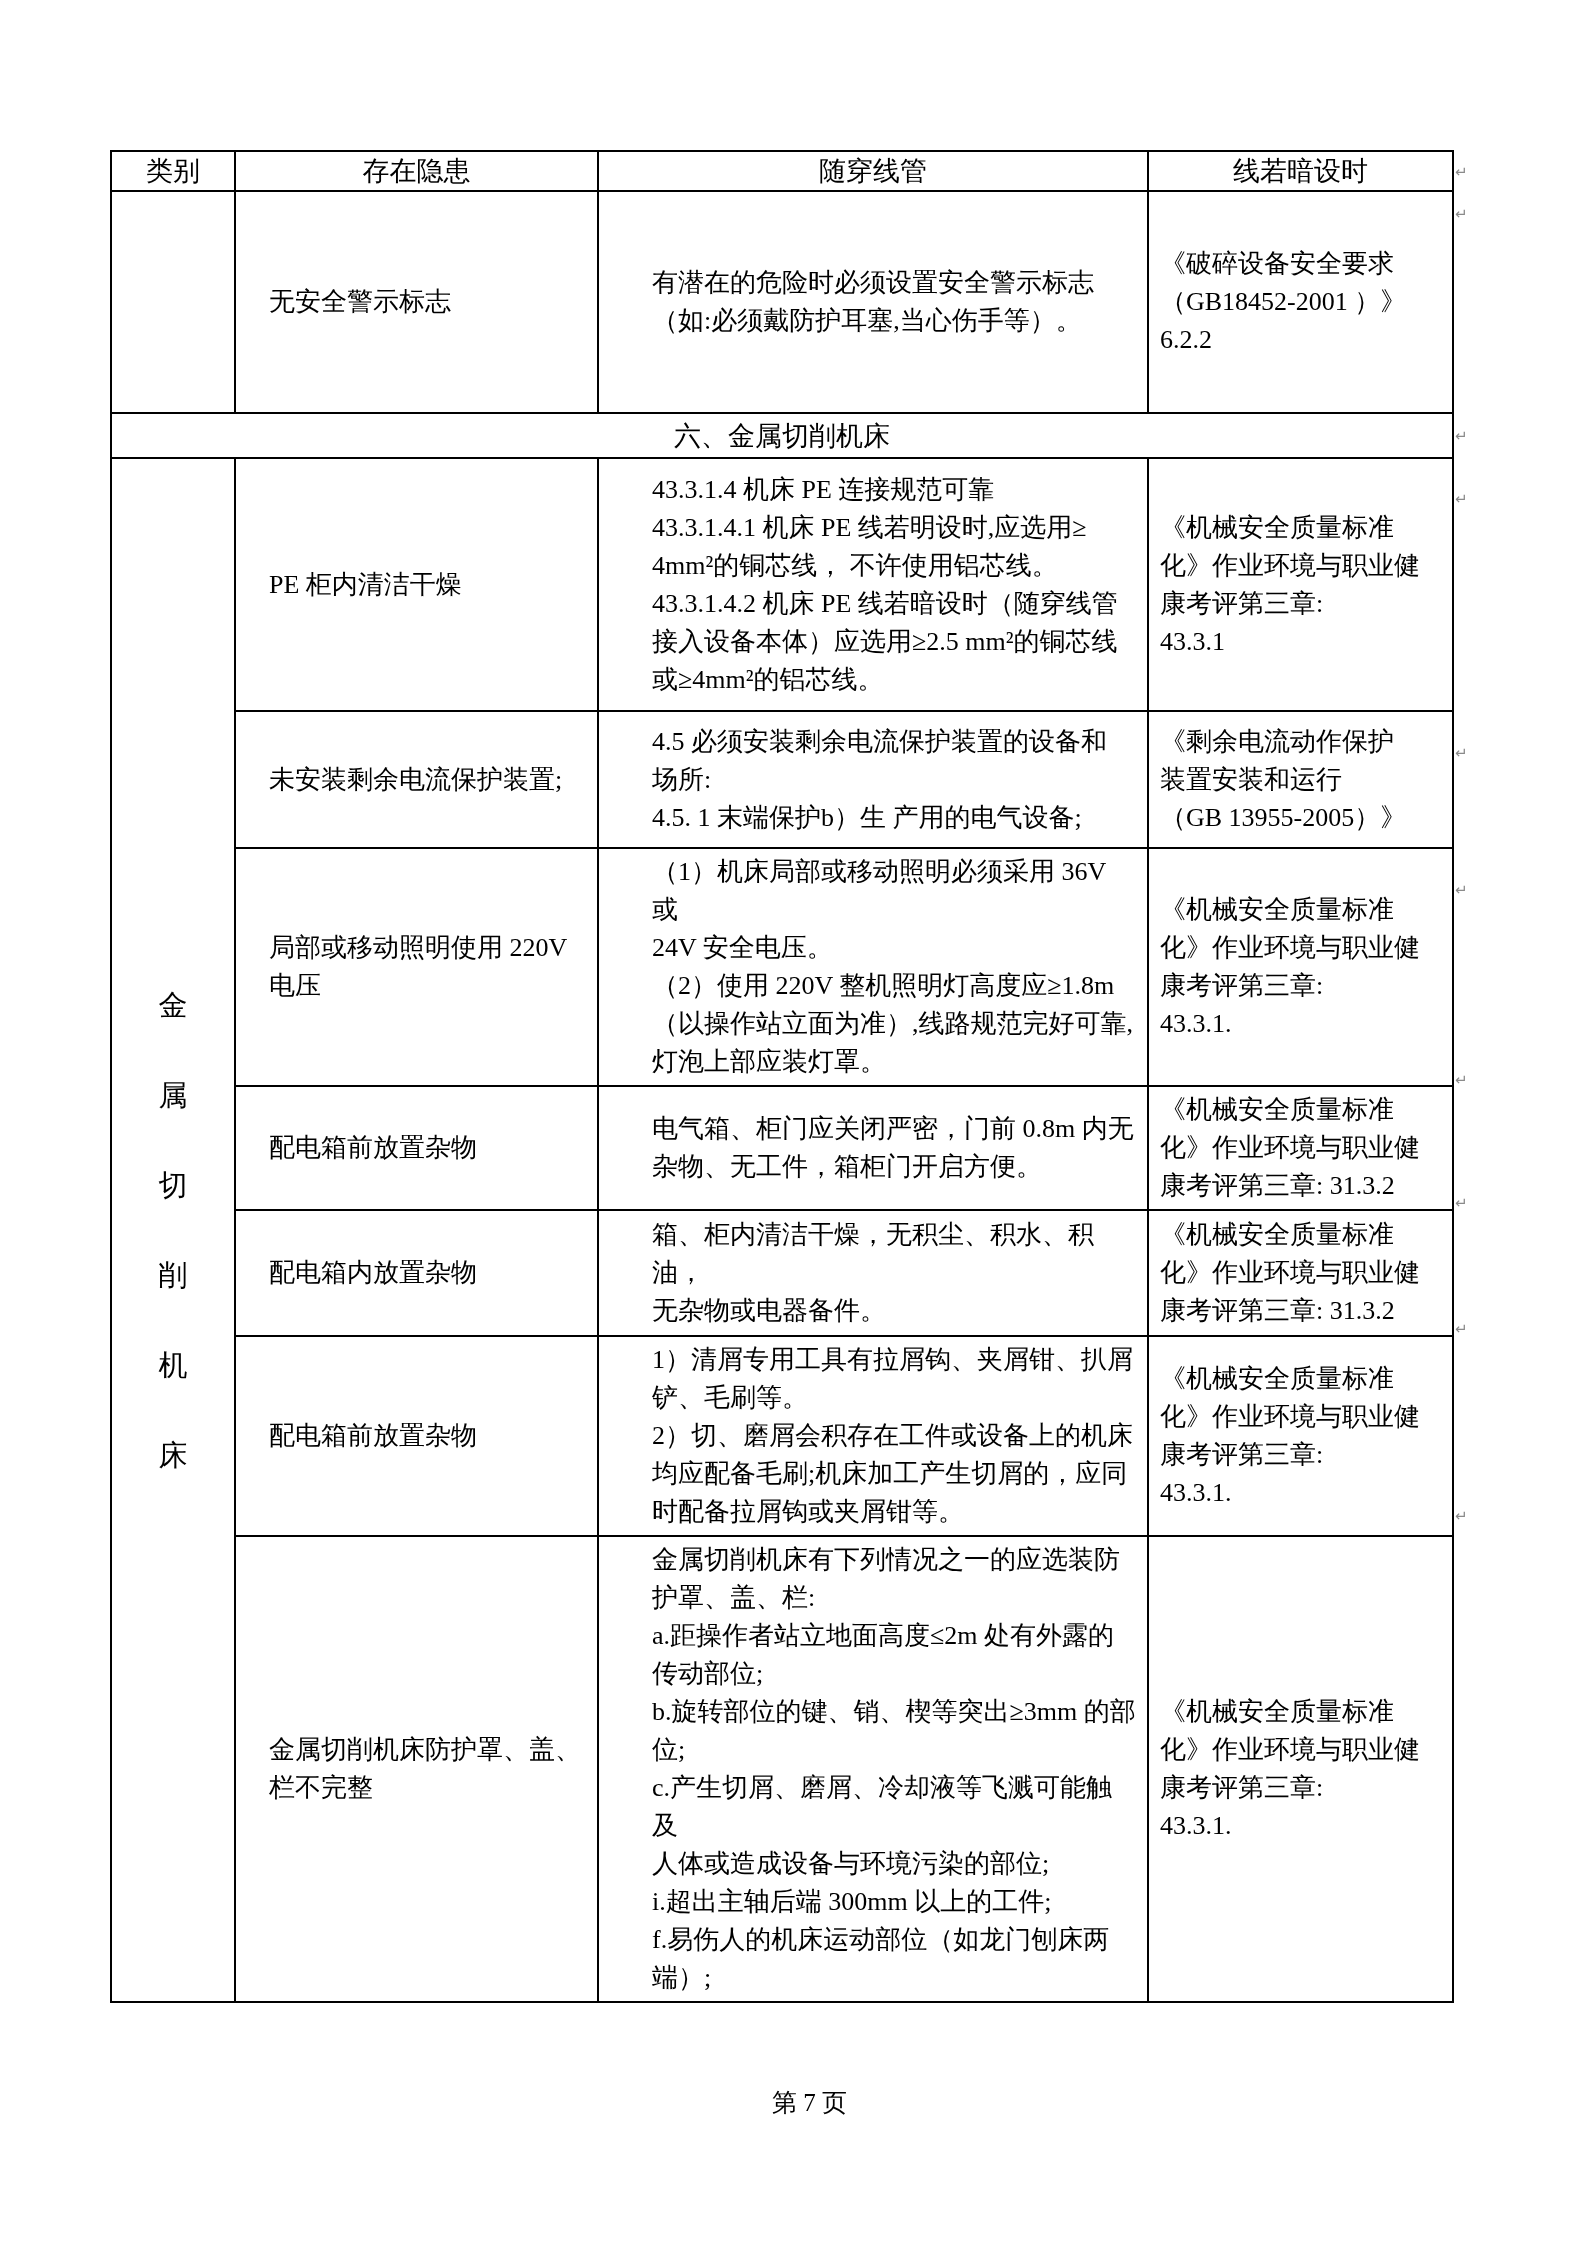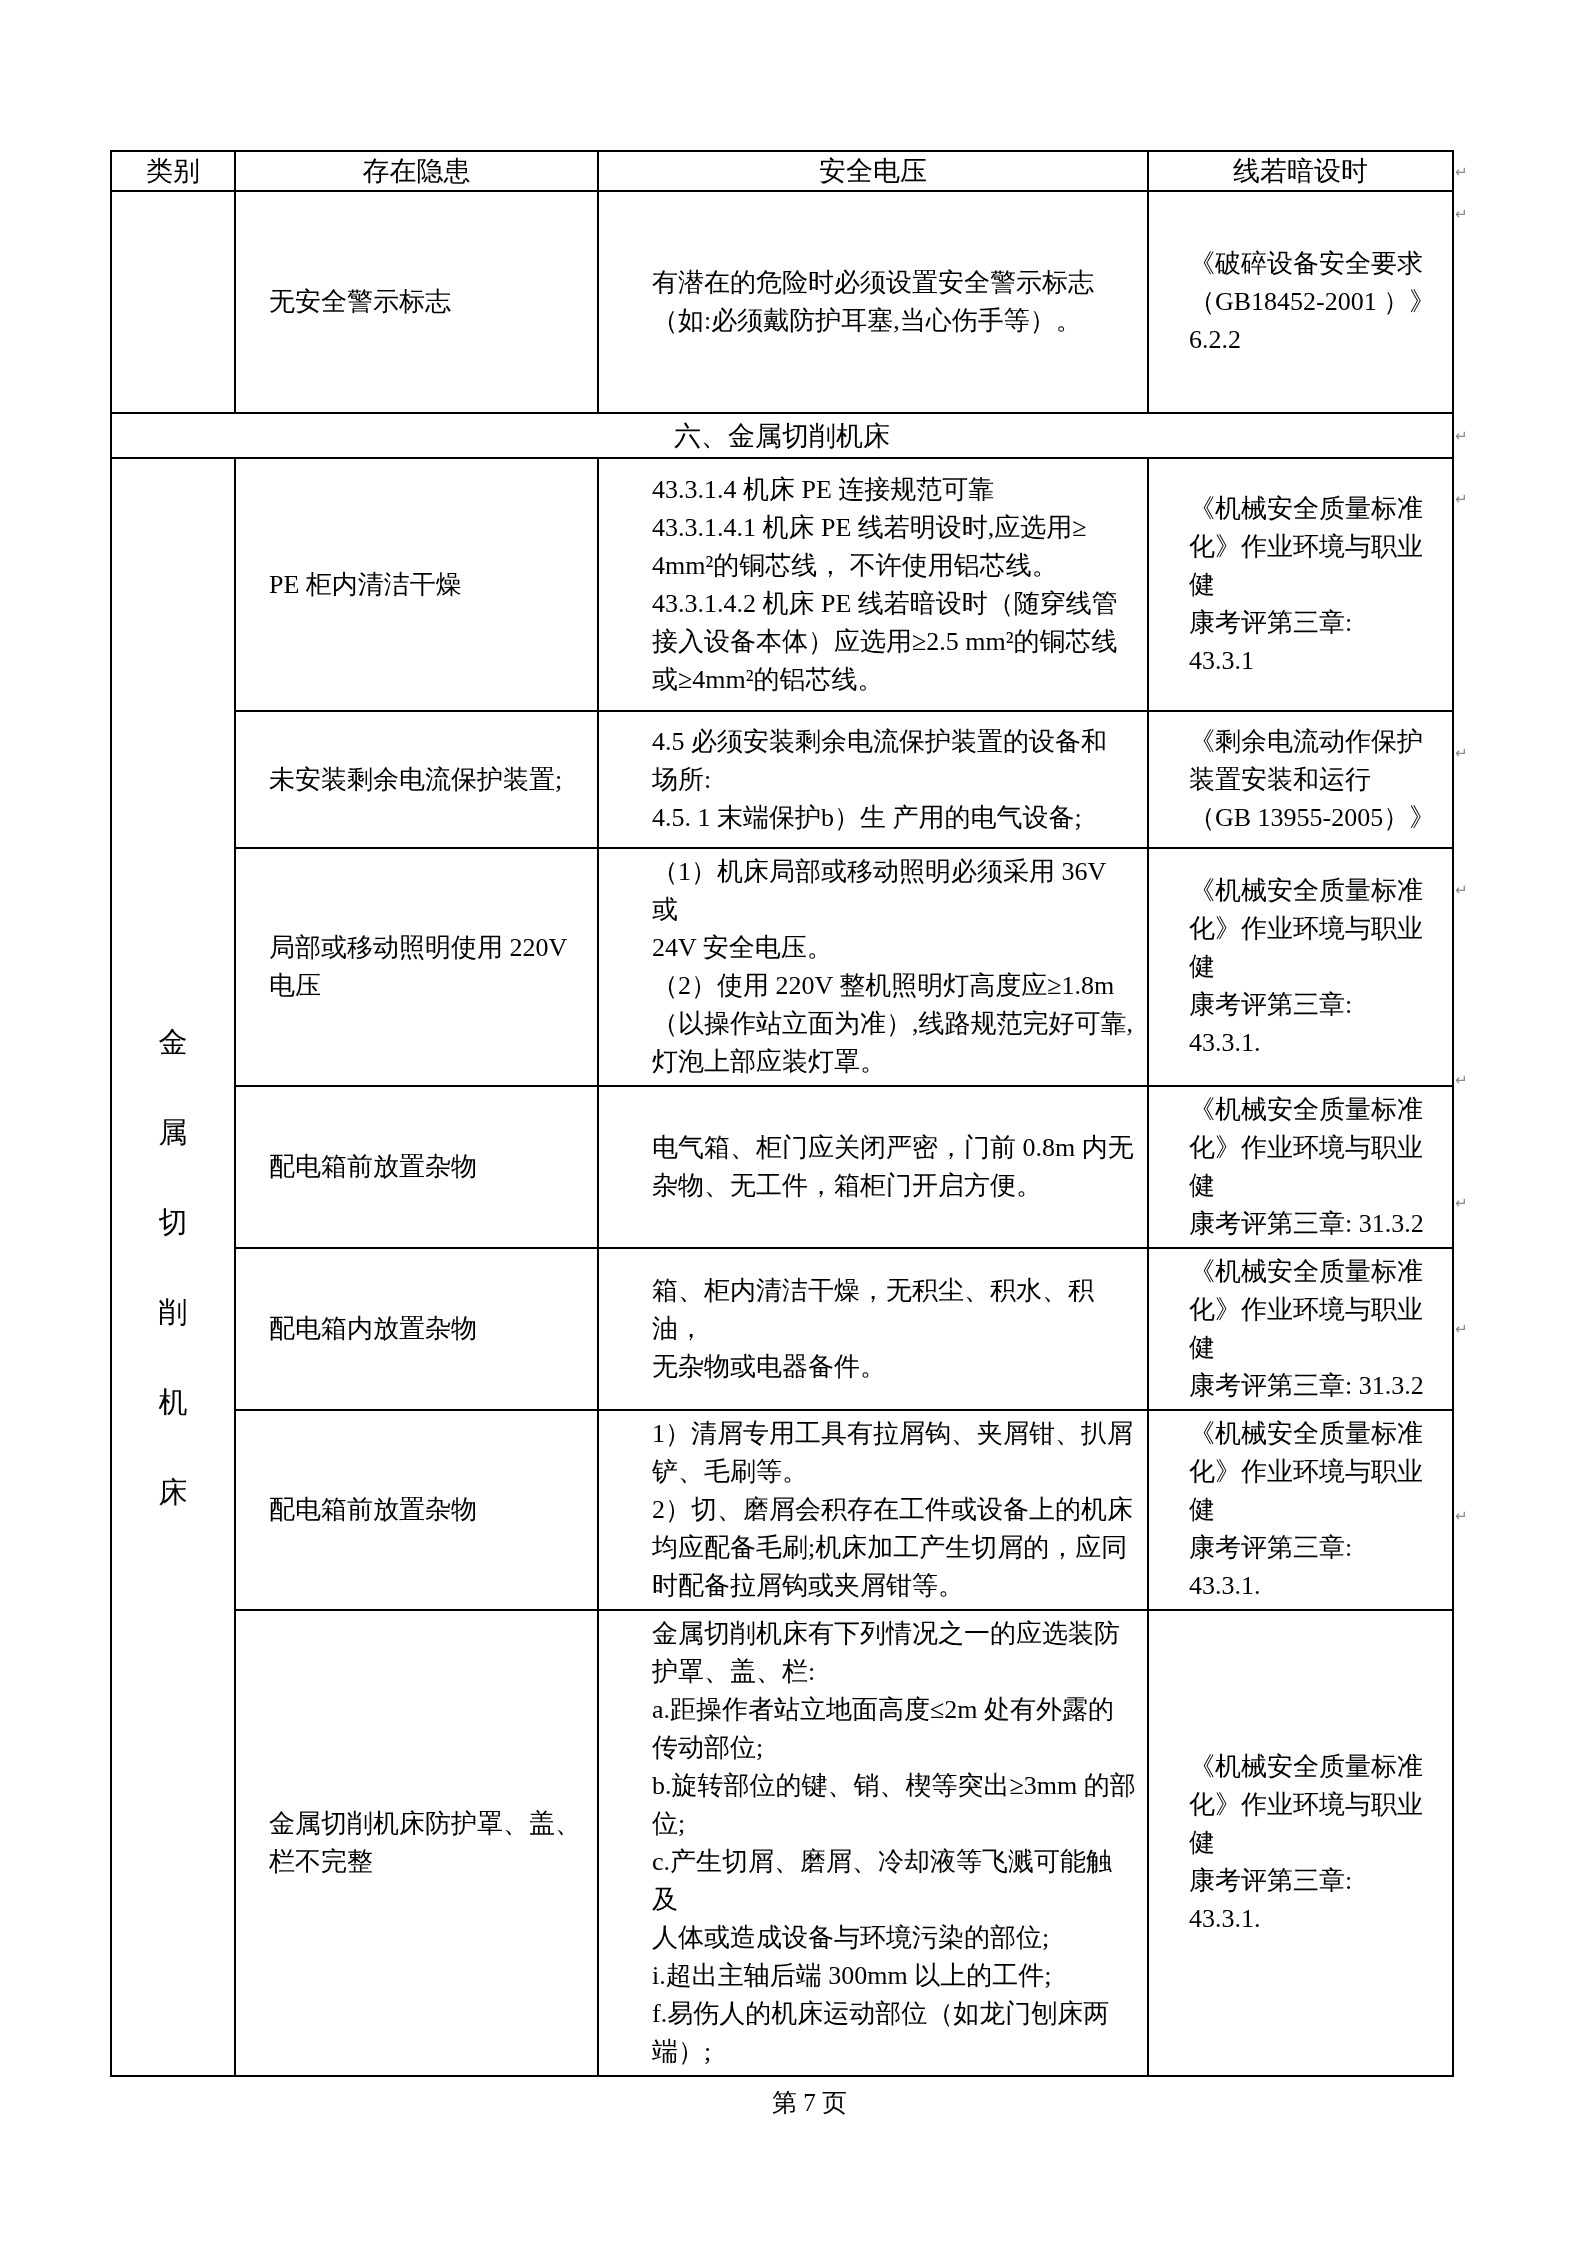--- a/index.html
+++ b/index.html
@@ -24,21 +24,21 @@
     font-weight: normal;
     font-size: 26px;
     line-height: 38px;
     padding: 0;
     overflow: hidden;
   }
   th { text-align: center; font-size: 27px; }
   td .pad { white-space: pre-line; }
   td .hazard   { padding: 4px 8px 4px 14px; margin-left: 19px; }
   td .measure  { padding: 4px 10px 4px 13px; margin-left: 40px; }
-  td .standard { padding: 4px 4px 4px 11px; margin-left: 29px; }
+  td .standard { padding: 4px 4px 4px 11px; }
   tr.section-row td { text-align: center; font-size: 27px; }
   .cat-stack {
     display: flex; flex-direction: column;
     align-items: center; justify-content: center;
     gap: 56px;
     height: 1390px;
     font-size: 29px; line-height: 34px;
   }
   .pmark {
     position: absolute; left: 1455px;
@@ -58,21 +58,21 @@
       <col class="c1">
       <col class="c2">
       <col class="c3">
       <col class="c4">
     </colgroup>
 
   <tbody>
       <tr style="height:25px;">
     <th>类别</th>
     <th>存在隐患</th>
-    <th>安全电压</th>
+    <th>随穿线管</th>
     <th>线若暗设时</th>
   </tr>
 
   <tr style="height:222px;">
     <td></td>
     <td>
           <div class="pad hazard">无安全警示标志</div>
         </td>
     <td>
           <div class="pad measure">有潜在的危险时必须设置安全警示标志

